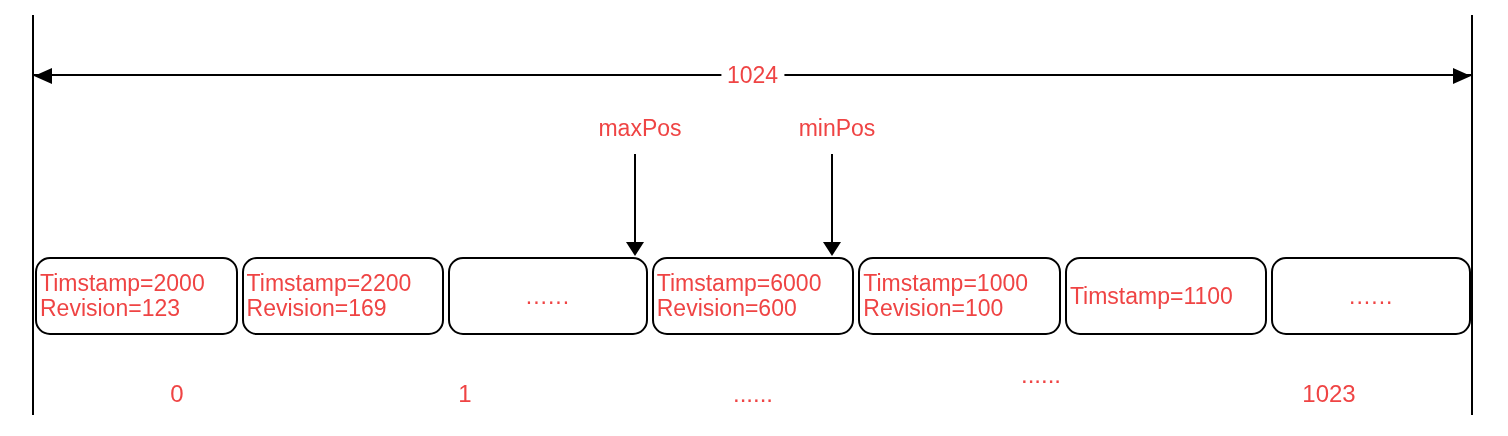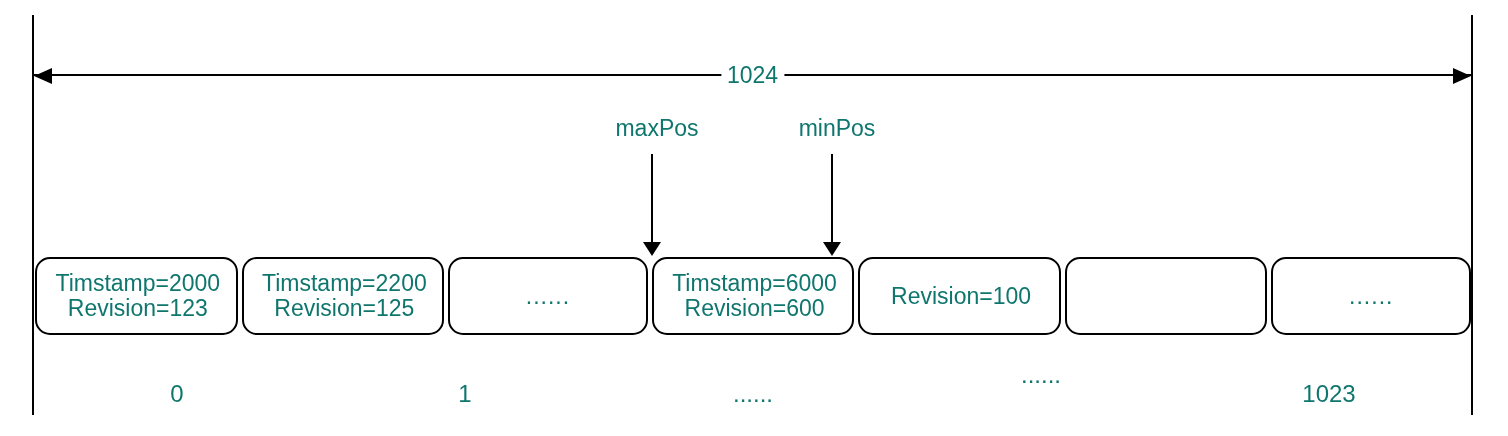--- a/index.html
+++ b/index.html
@@ -6,21 +6,21 @@
     margin: 0;
     padding: 0;
     background: #ffffff;
   }
   .canvas {
     position: relative;
     width: 1508px;
     height: 436px;
     background: #ffffff;
     font-family: "Liberation Sans", sans-serif;
-    color: #0f766e;
+    color: #ef4444;
     overflow: hidden;
   }
 
   
   .vline {
     position: absolute;
     top: 15px;
     width: 2px;
     height: 400px;
     background: #000000;
@@ -70,21 +70,21 @@
   }
 
   
   .pointer {
     position: absolute;
     top: 154px;
     width: 2px;
     height: 88px;
     background: #000000;
   }
-  .pointer-max { left: 651px; }
+  .pointer-max { left: 634px; }
   .pointer-min { left: 831px; }
   .ah-down {
     left: 50%;
     bottom: -14px;
     transform: translateX(-50%);
     border-left: 9px solid transparent;
     border-right: 9px solid transparent;
     border-top: 14px solid #000000;
   }
   .pointer-label {
@@ -114,21 +114,21 @@
     border: 2px solid #000000;
     border-radius: 15px;
     background: #ffffff;
     display: flex;
     flex-direction: column;
     justify-content: center;
     padding-left: 3px;
     font-size: 23px;
     line-height: 25px;
   }
-  .cell-line { white-space: nowrap; text-align: center; }
+  .cell-line { white-space: nowrap; }
   .cell-ellipsis {
     align-items: center;
     justify-content: center;
     padding-left: 0;
     letter-spacing: 1px;
   }
 
   
   .indices {
     position: absolute;
@@ -174,37 +174,39 @@
 
   <div class="cells">
 
     <div class="cell">
       <div class="cell-line">Timstamp=2000</div>
       <div class="cell-line">Revision=123</div>
     </div>
 
     <div class="cell">
       <div class="cell-line">Timstamp=2200</div>
-      <div class="cell-line">Revision=125</div>
+      <div class="cell-line">Revision=169</div>
     </div>
 
     <div class="cell cell-ellipsis">
       <div class="cell-line">......</div>
     </div>
 
     <div class="cell">
       <div class="cell-line">Timstamp=6000</div>
       <div class="cell-line">Revision=600</div>
     </div>
 
     <div class="cell">
+      <div class="cell-line">Timstamp=1000</div>
       <div class="cell-line">Revision=100</div>
     </div>
 
     <div class="cell">
+      <div class="cell-line">Timstamp=1100</div>
     </div>
 
     <div class="cell cell-ellipsis">
       <div class="cell-line">......</div>
     </div>
 
 
   </div>
 
   <div class="indices">

